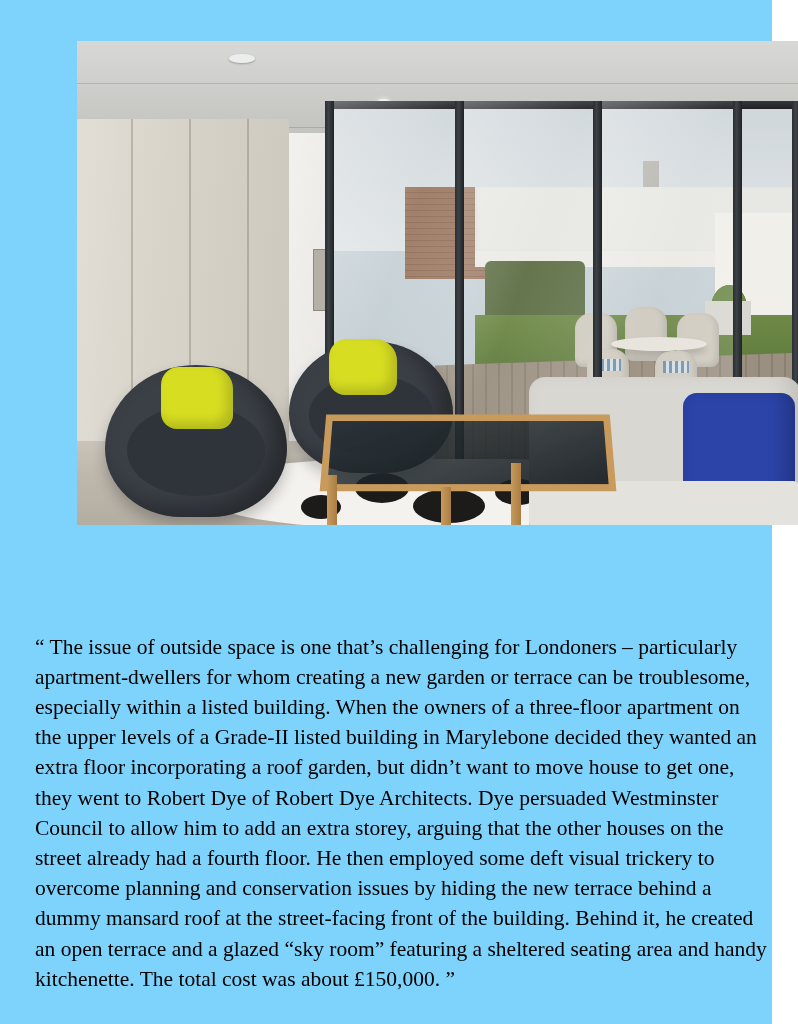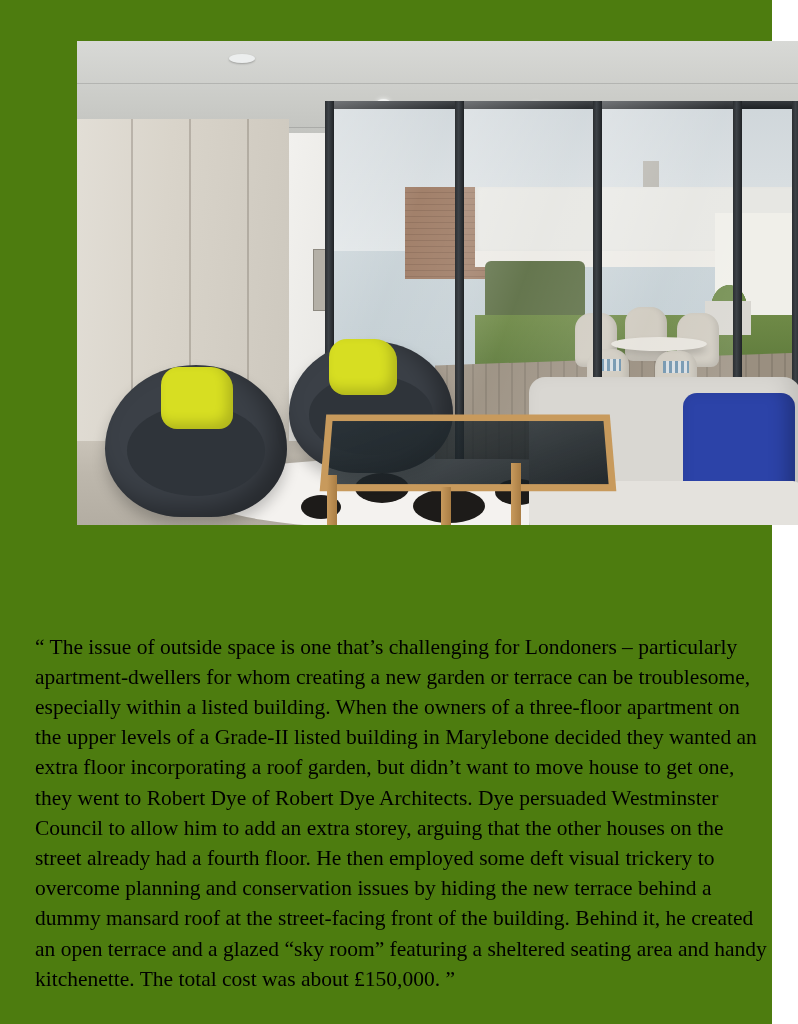--- a/index.html
+++ b/index.html
@@ -11,21 +11,21 @@
     width: 798px;
     height: 1024px;
     font-family: "Liberation Serif", serif;
     color: #000000;
     overflow: hidden;
   }
   .page {
     position: relative;
     width: 772px;
     height: 1024px;
-    background: #4d7c0f;
+    background: #7dd3fc;
   }
 
   
   .figure {
     position: absolute;
     left: 37px;
     top: 25px;
     width: 724px;
     height: 484px;
     overflow: hidden;

